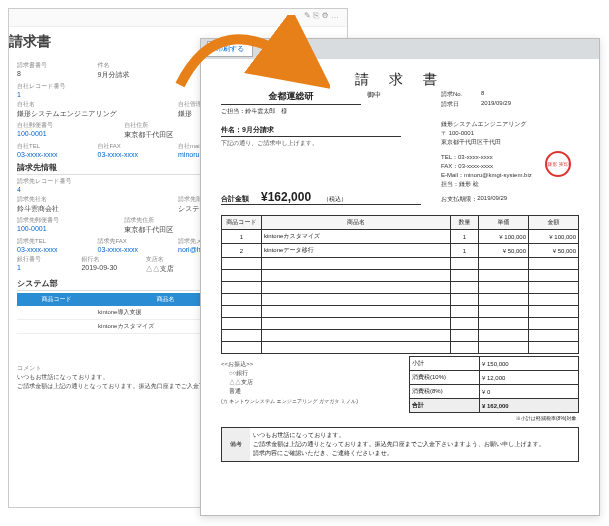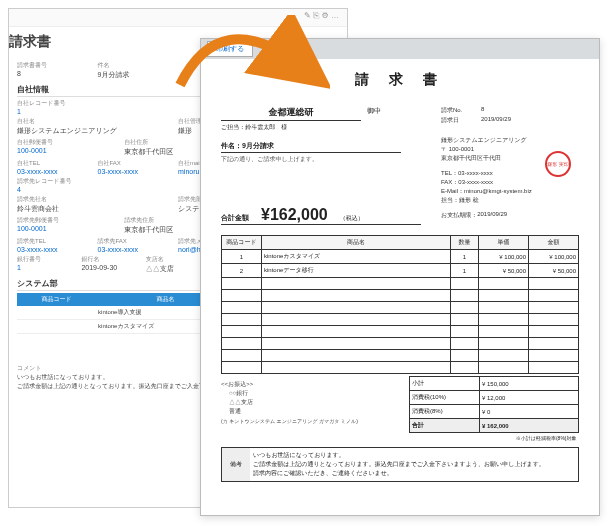--- a/index.html
+++ b/index.html
@@ -14,28 +14,28 @@
 .bval{color:#06c;font-size:7px}
 .bsec{font-weight:bold;font-size:8px;color:#333;border-bottom:1px solid #ddd;margin:4px 0 2px;padding-bottom:1px}
 .btbl{width:100%;border-collapse:collapse;font-size:6px;margin-top:2px}
 .btbl th{background:#2a8dd4;color:#fff;padding:2px;font-weight:normal}
 .btbl td{padding:2px;border-bottom:1px solid #eee}
 .arrow{position:absolute;left:160px;top:15px;width:170px;height:90px;pointer-events:none;z-index:5}
 .front-panel{position:absolute;left:200px;top:38px;width:400px;height:478px;border:1px solid #bbb;background:#fff;font-size:7px;color:#222;box-shadow:0 2px 8px rgba(0,0,0,.15)}
 .fbar{height:20px;background:#d8dcde;display:flex;align-items:center;padding:0 6px}
 .fprint{background:#fff;border:1px solid #aaa;color:#06c;font-size:7px;padding:2px 8px;cursor:pointer}
 .fbody{padding:12px 20px}
-.ftitle{text-align:center;font-size:14px;font-weight:bold;letter-spacing:8px;margin-bottom:17px}
+.ftitle{text-align:center;font-size:14px;font-weight:normal;letter-spacing:8px;margin-bottom:1px}
 .frow{display:flex;font-size:6px;margin-bottom:1px}
 .fcomp{text-align:center;font-size:9px;font-weight:bold;border-bottom:1px solid #333;padding-bottom:1px;width:140px}
 .fsubj{border-bottom:1px solid #333;width:180px;font-size:7px;font-weight:bold;padding-bottom:1px}
 .fnote{font-size:6px;color:#555;margin:2px 0 6px}
 .ftot{display:flex;align-items:baseline;gap:12px;border-bottom:1px solid #333;width:200px;margin:6px 0}
 .ftot-l{font-size:7px;font-weight:bold}
-.ftot-v{font-size:16px;font-weight:bold}
+.ftot-v{font-size:12px;font-weight:bold}
 .ftot-t{font-size:6px}
 .ftbl{width:100%;border-collapse:collapse;font-size:6px;margin-top:4px}
 .ftbl th{border:1px solid #333;background:#f5f5f5;padding:2px;font-weight:normal}
 .ftbl td{border:1px solid #333;padding:2px;height:12px}
 .ftbl td.r{text-align:right}
 .ftbl td.c{text-align:center}
 .sum td{border:1px solid #333;padding:2px;font-size:6px}
 .sum .shade{background:#eee}
 .notes{font-size:6px;color:#444;margin-top:4px}
 .remark{border:1px solid #333;margin-top:4px;display:flex;font-size:6px}
@@ -58,21 +58,20 @@
         </div>
       <div class="bcell" style="flex:2">
           <div class="blbl">件名</div>
           <div>9月分請求</div>
         </div>
       <div class="bcell">
           <div class="blbl">請求日付</div>
           <div>2019--</div>
         </div>
     </div>
-    <div class="bsec">自社情報</div>
     <div class="brow">
         <div class="bcell">
           <div class="blbl">自社レコード番号</div>
           <div class="bval">1</div>
         </div>
       </div>
     <div class="brow">
       <div class="bcell" style="flex:2">
           <div class="blbl">自社名</div>
           <div>鎌形システムエンジニアリング</div>
@@ -103,20 +102,21 @@
         </div>
       <div class="bcell">
           <div class="blbl">自社FAX</div>
           <div class="bval">03-xxxx-xxxx</div>
         </div>
       <div class="bcell" style="flex:2">
           <div class="blbl">自社mail</div>
           <div class="bval">minoru@kmgt-system.biz</div>
         </div>
     </div>
+    <div class="bsec">請求先情報</div>
     <div class="brow">
         <div class="bcell">
           <div class="blbl">請求先レコード番号</div>
           <div class="bval">4</div>
         </div>
       </div>
     <div class="brow">
       <div class="bcell" style="flex:2">
           <div class="blbl">請求先社名</div>
           <div>鈴斗雲商会社</div>

